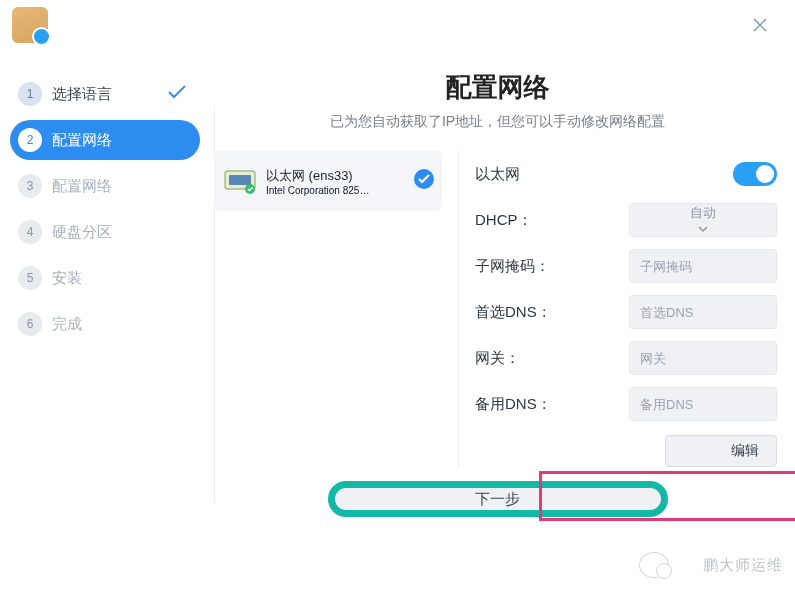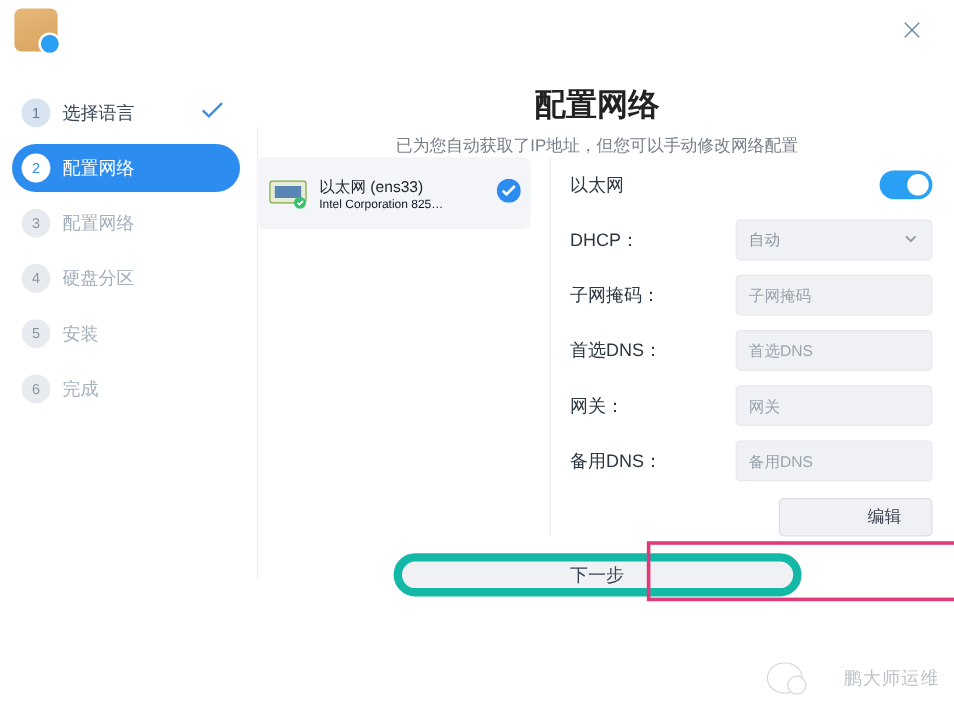--- a/index.html
+++ b/index.html
@@ -105,20 +105,21 @@
       text-align: center;
       font-size: 26px;
       font-weight: 700;
       color: #222;
       margin-bottom: 8px;
     }
     .subtitle {
       text-align: center;
       font-size: 14px;
       color: #767e88;
+      margin-bottom: 20px;
     }
     .panel {
       display: flex;
       gap: 14px;
     }
     .nic-card {
       background: #f3f5f8;
       border-radius: 6px;
       padding: 12px 10px;
       display: flex;
@@ -193,48 +194,49 @@
       position: absolute;
       right: 3px;
       top: 3px;
       width: 18px;
       height: 18px;
       background: #fff;
       border-radius: 50%;
     }
     .field {
       height: 34px;
-      width: 164px;
+      width: 148px;
       background: #eff1f4;
       border: 1px solid #e4e8ec;
       border-radius: 4px;
       padding: 0 10px;
       font-size: 13px;
       color: #8d98a4;
       display: flex;
       align-items: center;
       justify-content: space-between;
+      flex-direction: column;
     }
     .chevron {
       color: #8d98a4;
     }
     .chevron svg { width: 14px; height: 14px; }
     input.field {
       font-family: inherit;
       outline: none;
       color: #333;
     }
     input.field::placeholder { color: #9aa4af; }
     .edit-row {
       display: flex;
       justify-content: flex-end;
       margin-top: 8px;
     }
     .edit-btn {
-      width: 128px;
+      width: 112px;
       height: 32px;
       background: #eff1f4;
       border: 1px solid #d9dee4;
       border-radius: 4px;
       display: flex;
       align-items: center;
       justify-content: center;
       font-size: 14px;
       color: #3a4250;
       cursor: pointer;

